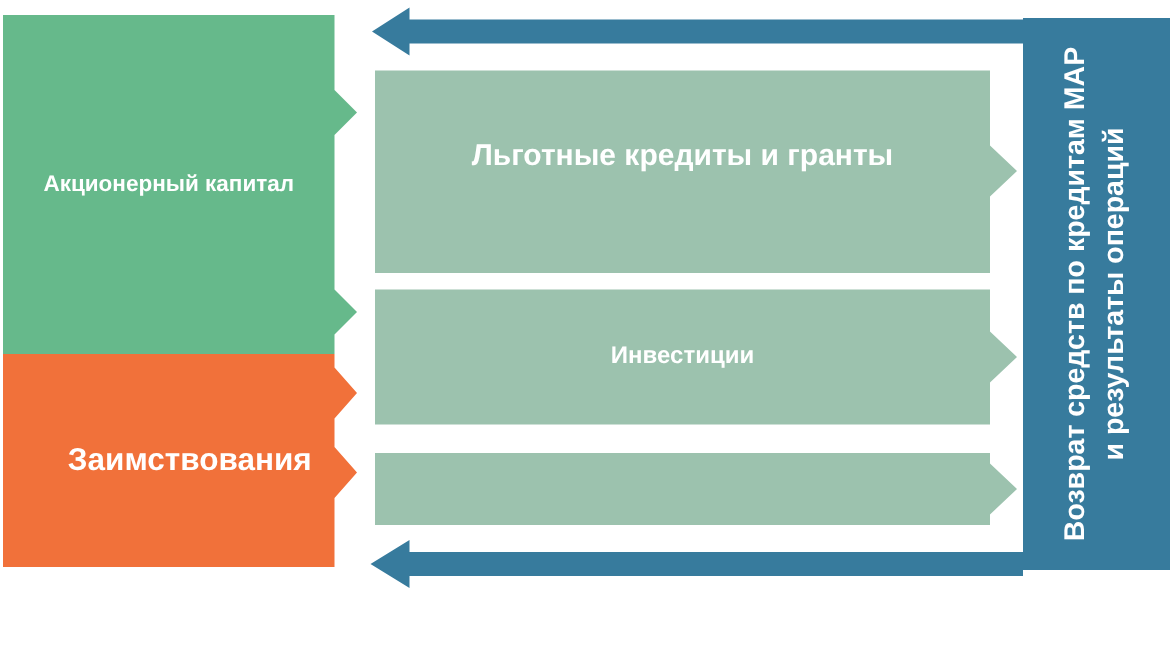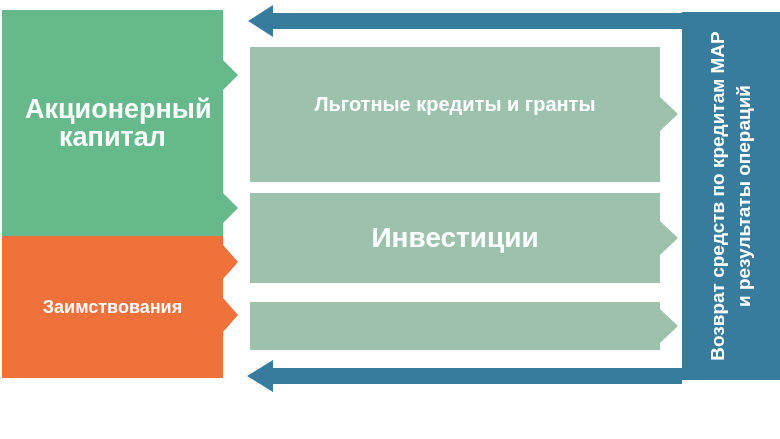--- a/index.html
+++ b/index.html
@@ -25,34 +25,34 @@
     display: flex;
     align-items: center;
     justify-content: center;
     text-align: center;
     color: #ffffff;
     font-weight: bold;
     box-sizing: border-box;
   }
   .label-equity {
     left: 2px; top: 10px; width: 221px; height: 226px;
-    font-size: 27px; line-height: 28px;
+    font-size: 15px; line-height: 28px;
   }
   .label-equity .wrap2 { max-width: 175px; }
   .label-borrowings {
-    left: 2px; top: 236px; width: 221px; height: 142px;
-    font-size: 18px;
+    left: 16px; top: 236px; width: 221px; height: 142px;
+    font-size: 21px;
   }
   .label-bar1 {
     left: 250px; top: 47px; width: 410px; height: 135px;
     font-size: 20px; padding-bottom: 20px; white-space: nowrap;
   }
   .label-bar2 {
     left: 250px; top: 193px; width: 410px; height: 90px;
-    font-size: 28px; white-space: nowrap;
+    font-size: 16px; white-space: nowrap;
   }
   .label-bar3 {
     left: 250px; top: 302px; width: 410px; height: 48px;
     font-size: 20px; white-space: nowrap;
   }
   .vlabel {
     position: absolute;
     left: 682px; top: 12px; width: 98px; height: 368px;
     display: flex;
     align-items: center;

